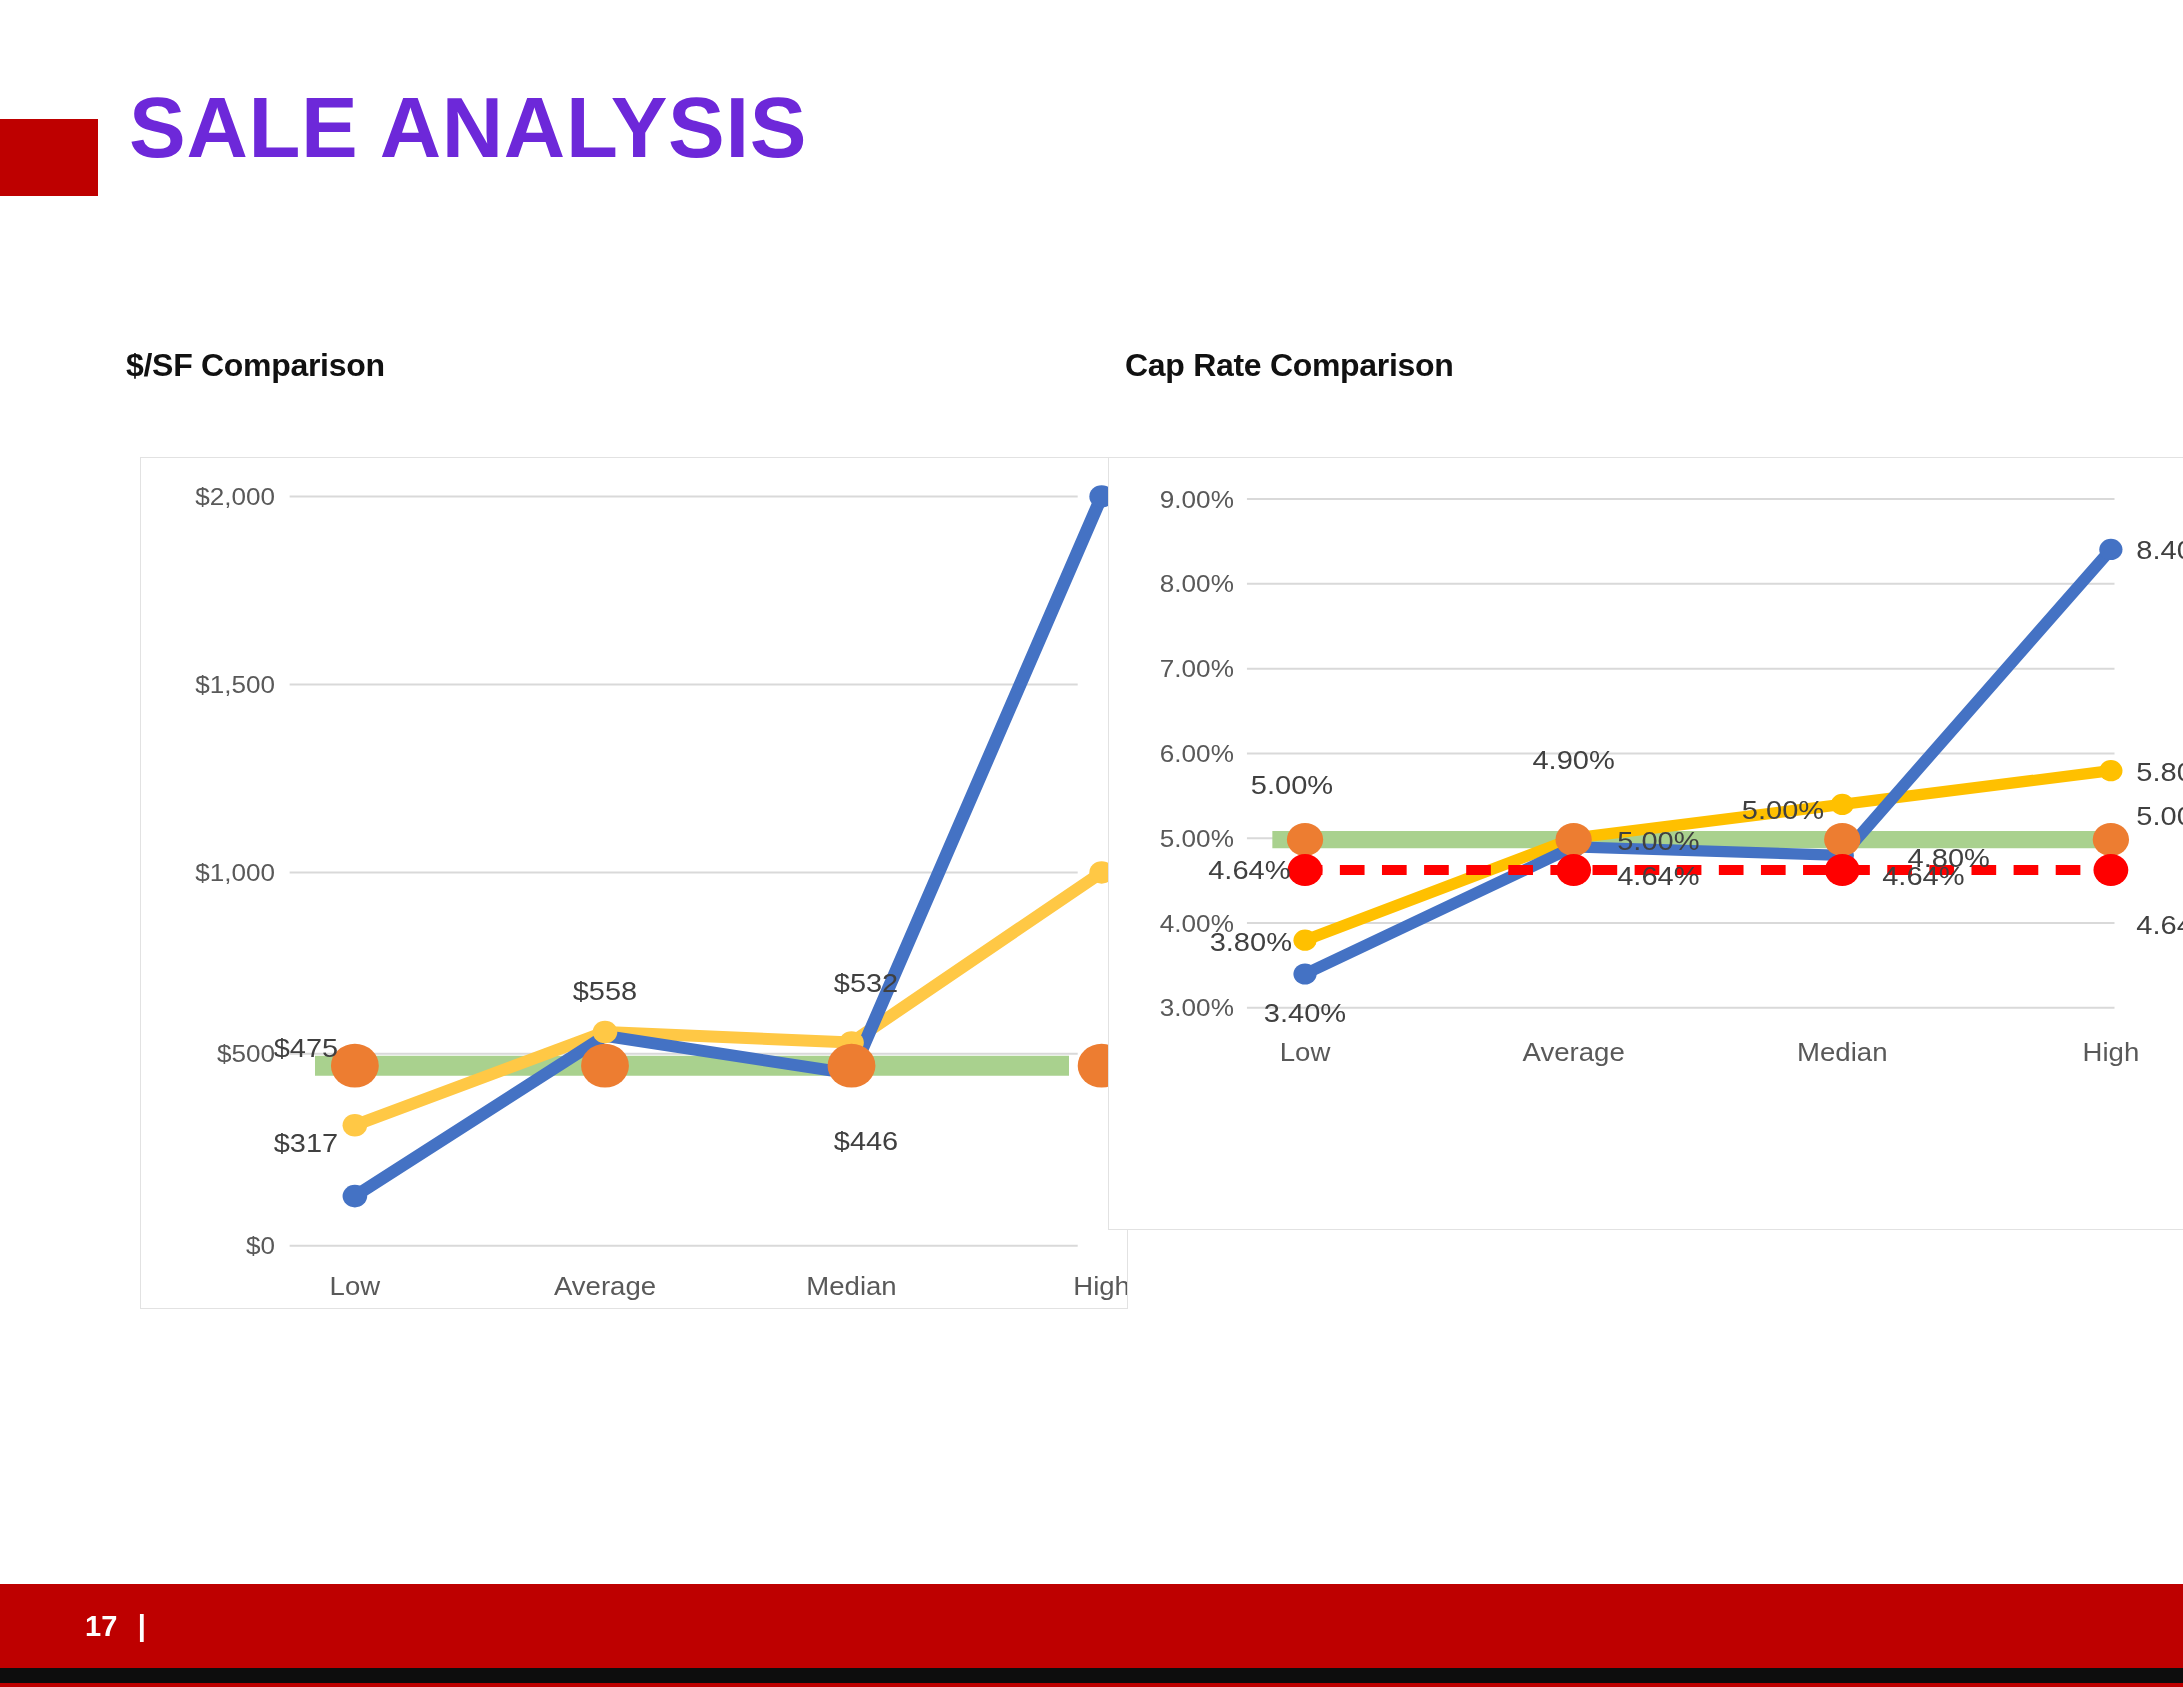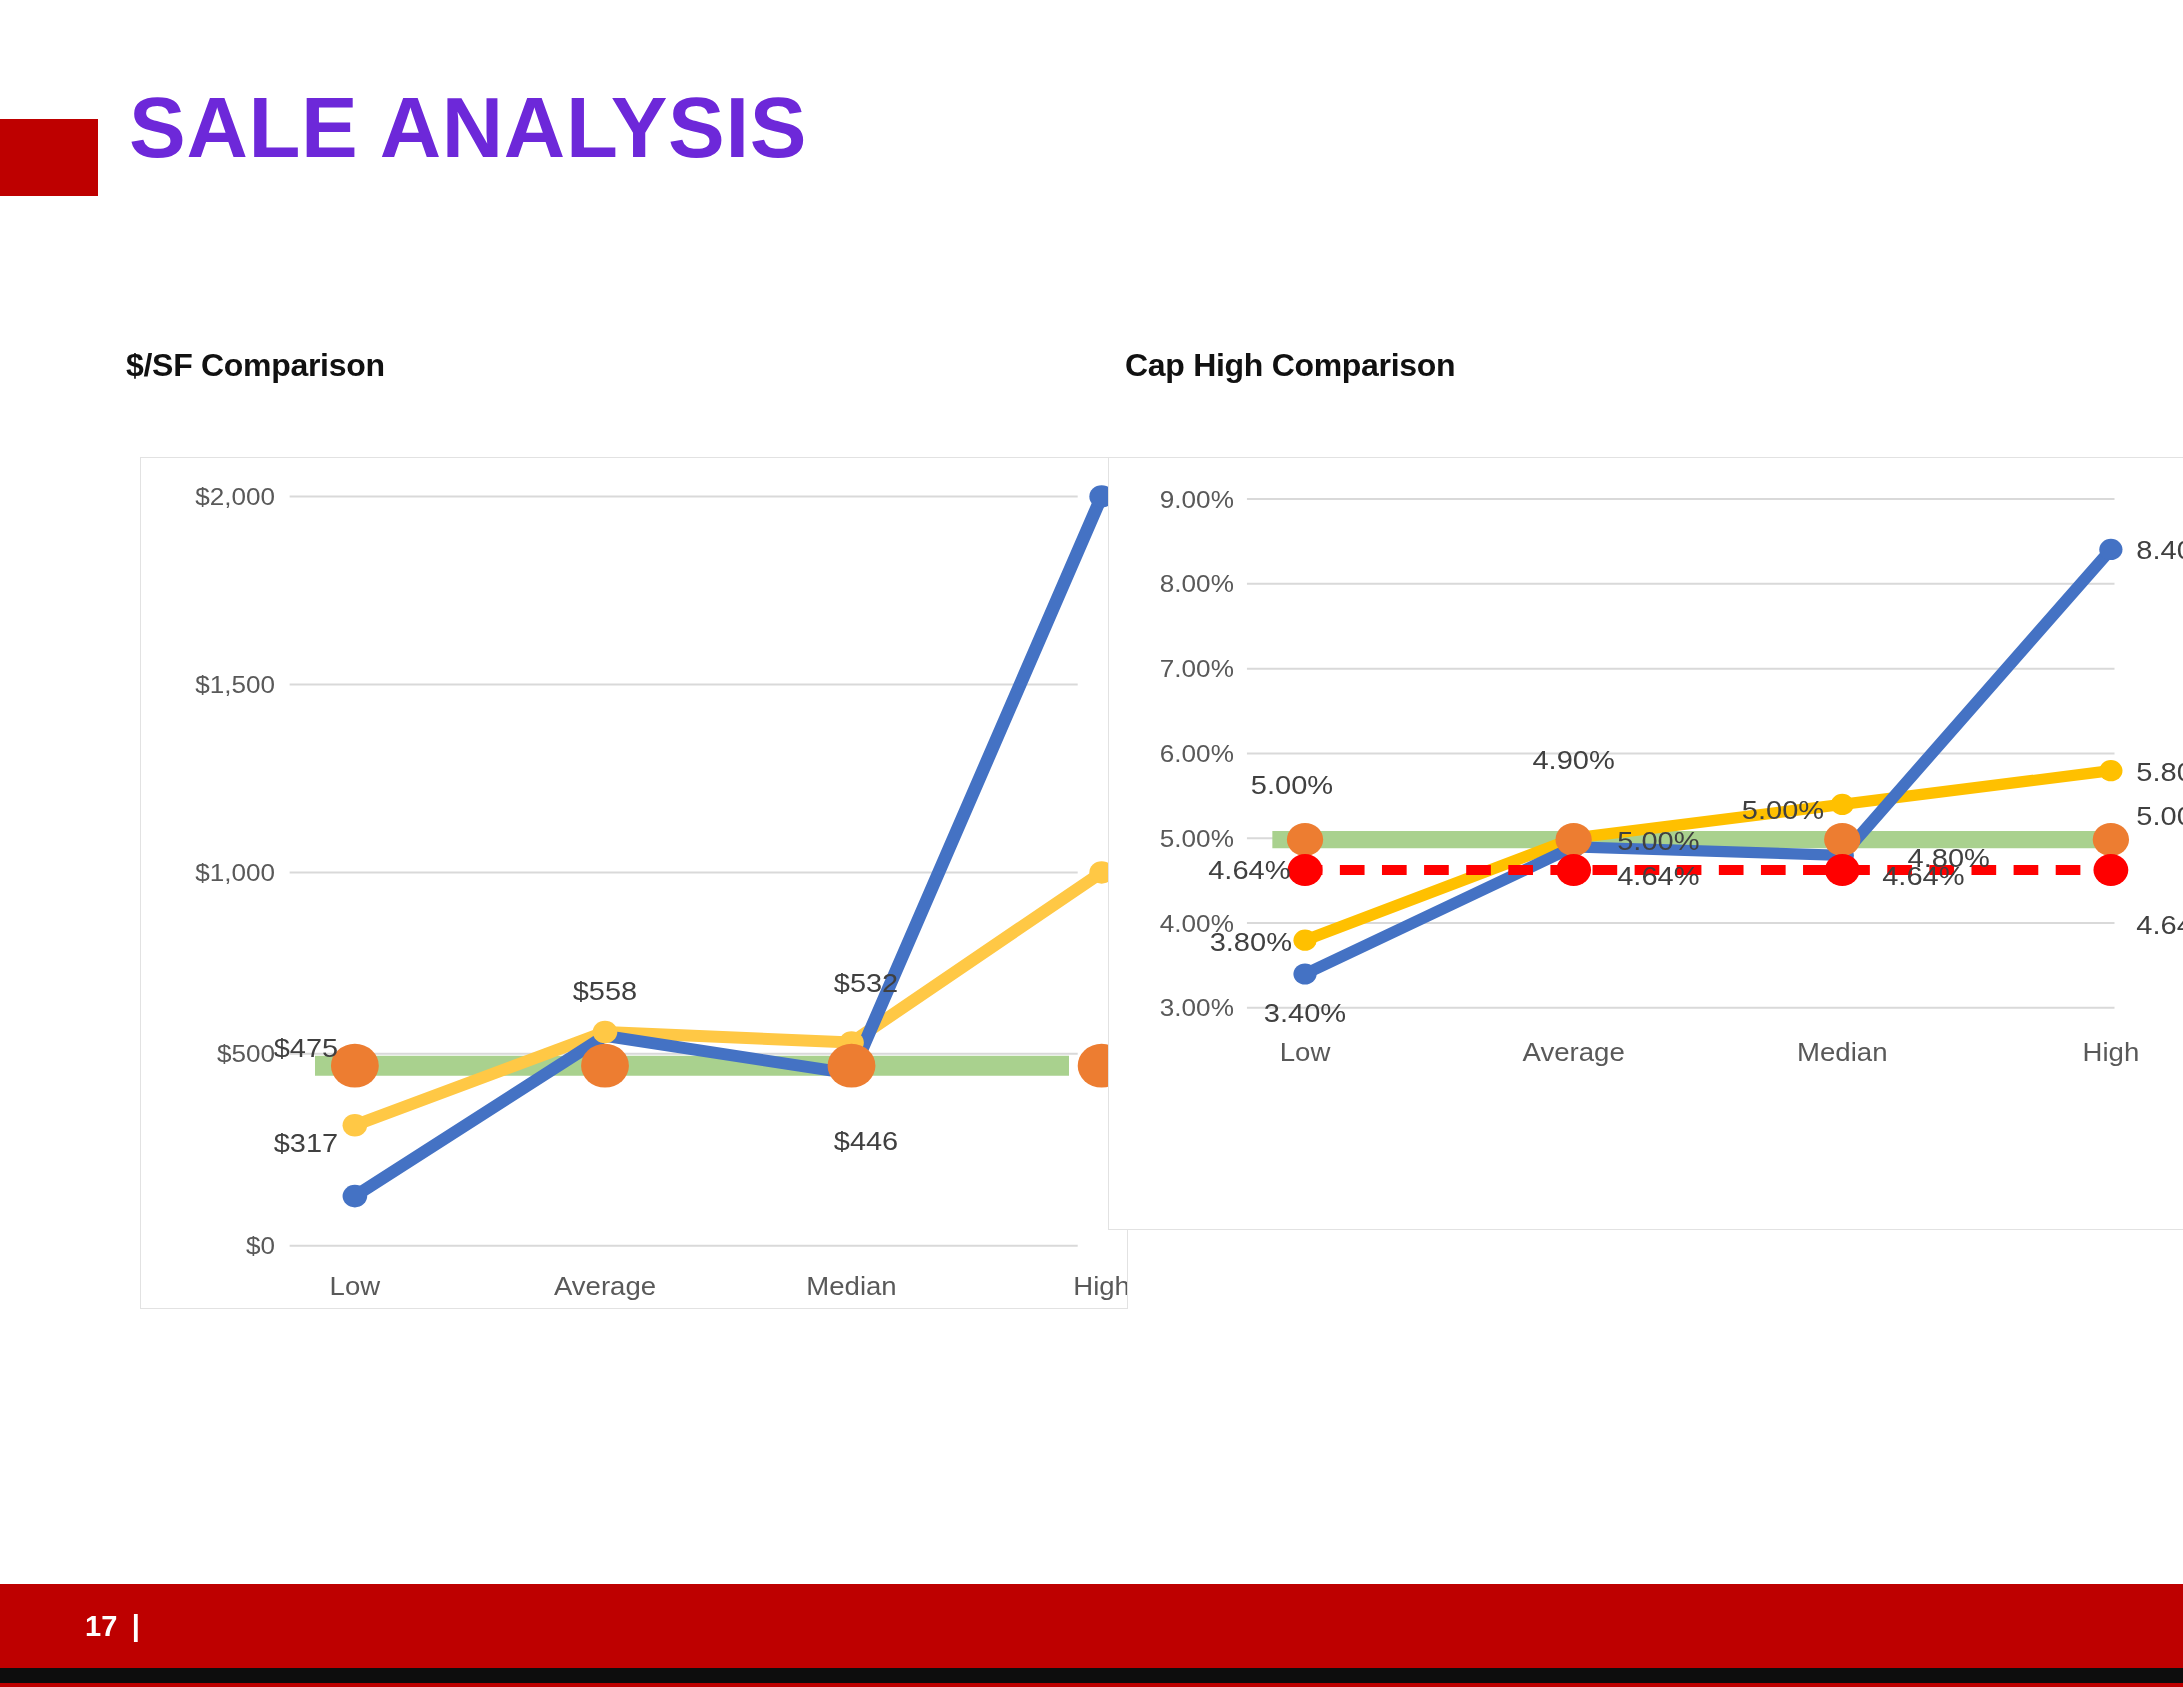--- a/index.html
+++ b/index.html
@@ -12,21 +12,21 @@
   .chart-frame{position:absolute;border:1.3px solid #E2E2E2;background:#fff;box-sizing:border-box;}
   #chart1-frame{left:140px;top:457px;width:988px;height:852px;}
   #chart2-frame{left:1108px;top:457px;width:1091px;height:773px;}
   .chart-frame svg{display:block;width:100%;height:100%;}
   .axis-tick{font-family:"Liberation Sans",sans-serif;font-size:36px;fill:#595959;}
   .cat-tick{font-family:"Liberation Sans",sans-serif;font-size:38px;fill:#595959;}
   .dlabel{font-family:"Liberation Sans",sans-serif;font-size:40px;fill:#404040;}
   .footer-bar{position:absolute;left:0;bottom:18.5px;width:2183px;height:85px;background:#BE0000;}
   .footer-strip{position:absolute;left:0;bottom:4px;width:2183px;height:14.6px;background:#0d0d0d;}
   .footer-strip2{position:absolute;left:0;bottom:0;width:2183px;height:4px;background:#BE0000;}
-  .footer-text{position:absolute;left:85px;bottom:44px;color:#ffffff;font-size:29px;font-family:"Liberation Sans",sans-serif;white-space:nowrap;display:flex;align-items:baseline;gap:0;}
+  .footer-text{position:absolute;left:85px;bottom:44px;color:#ffffff;font-size:29px;font-family:"Liberation Sans",sans-serif;white-space:nowrap;display:flex;align-items:baseline;gap:6px;}
   .footer-num{font-weight:700;}
   .footer-sep{font-weight:700;margin:0 14.6px;}
   .footer-addr{font-weight:400;}
 </style>
 </head>
 <body>
 
 <div class="accent-block"></div>
 
 <div class="page-title">SALE ANALYSIS</div>
@@ -88,21 +88,21 @@
 
     <g>
       <text class="cat-tick" x="295" y="1265" text-anchor="middle">Low</text>
       <text class="cat-tick" x="640" y="1265" text-anchor="middle">Average</text>
       <text class="cat-tick" x="980" y="1265" text-anchor="middle">Median</text>
       <text class="cat-tick" x="1325" y="1265" text-anchor="middle">High</text>
     </g>
   </svg>
 </div>
 
-<div class="chart-title" id="chart2-title">Cap High Comparison</div>
+<div class="chart-title" id="chart2-title">Cap Rate Comparison</div>
 
 <div class="chart-frame" id="chart2-frame">
   <svg viewBox="0 0 1500 1164" preserveAspectRatio="none">
 
     <g stroke="#D9D9D9" stroke-width="3">
       <line x1="190" y1="62" x2="1385" y2="62"></line>
       <line x1="190" y1="190" x2="1385" y2="190"></line>
       <line x1="190" y1="318" x2="1385" y2="318"></line>
       <line x1="190" y1="446" x2="1385" y2="446"></line>
       <line x1="190" y1="574" x2="1385" y2="574"></line>

